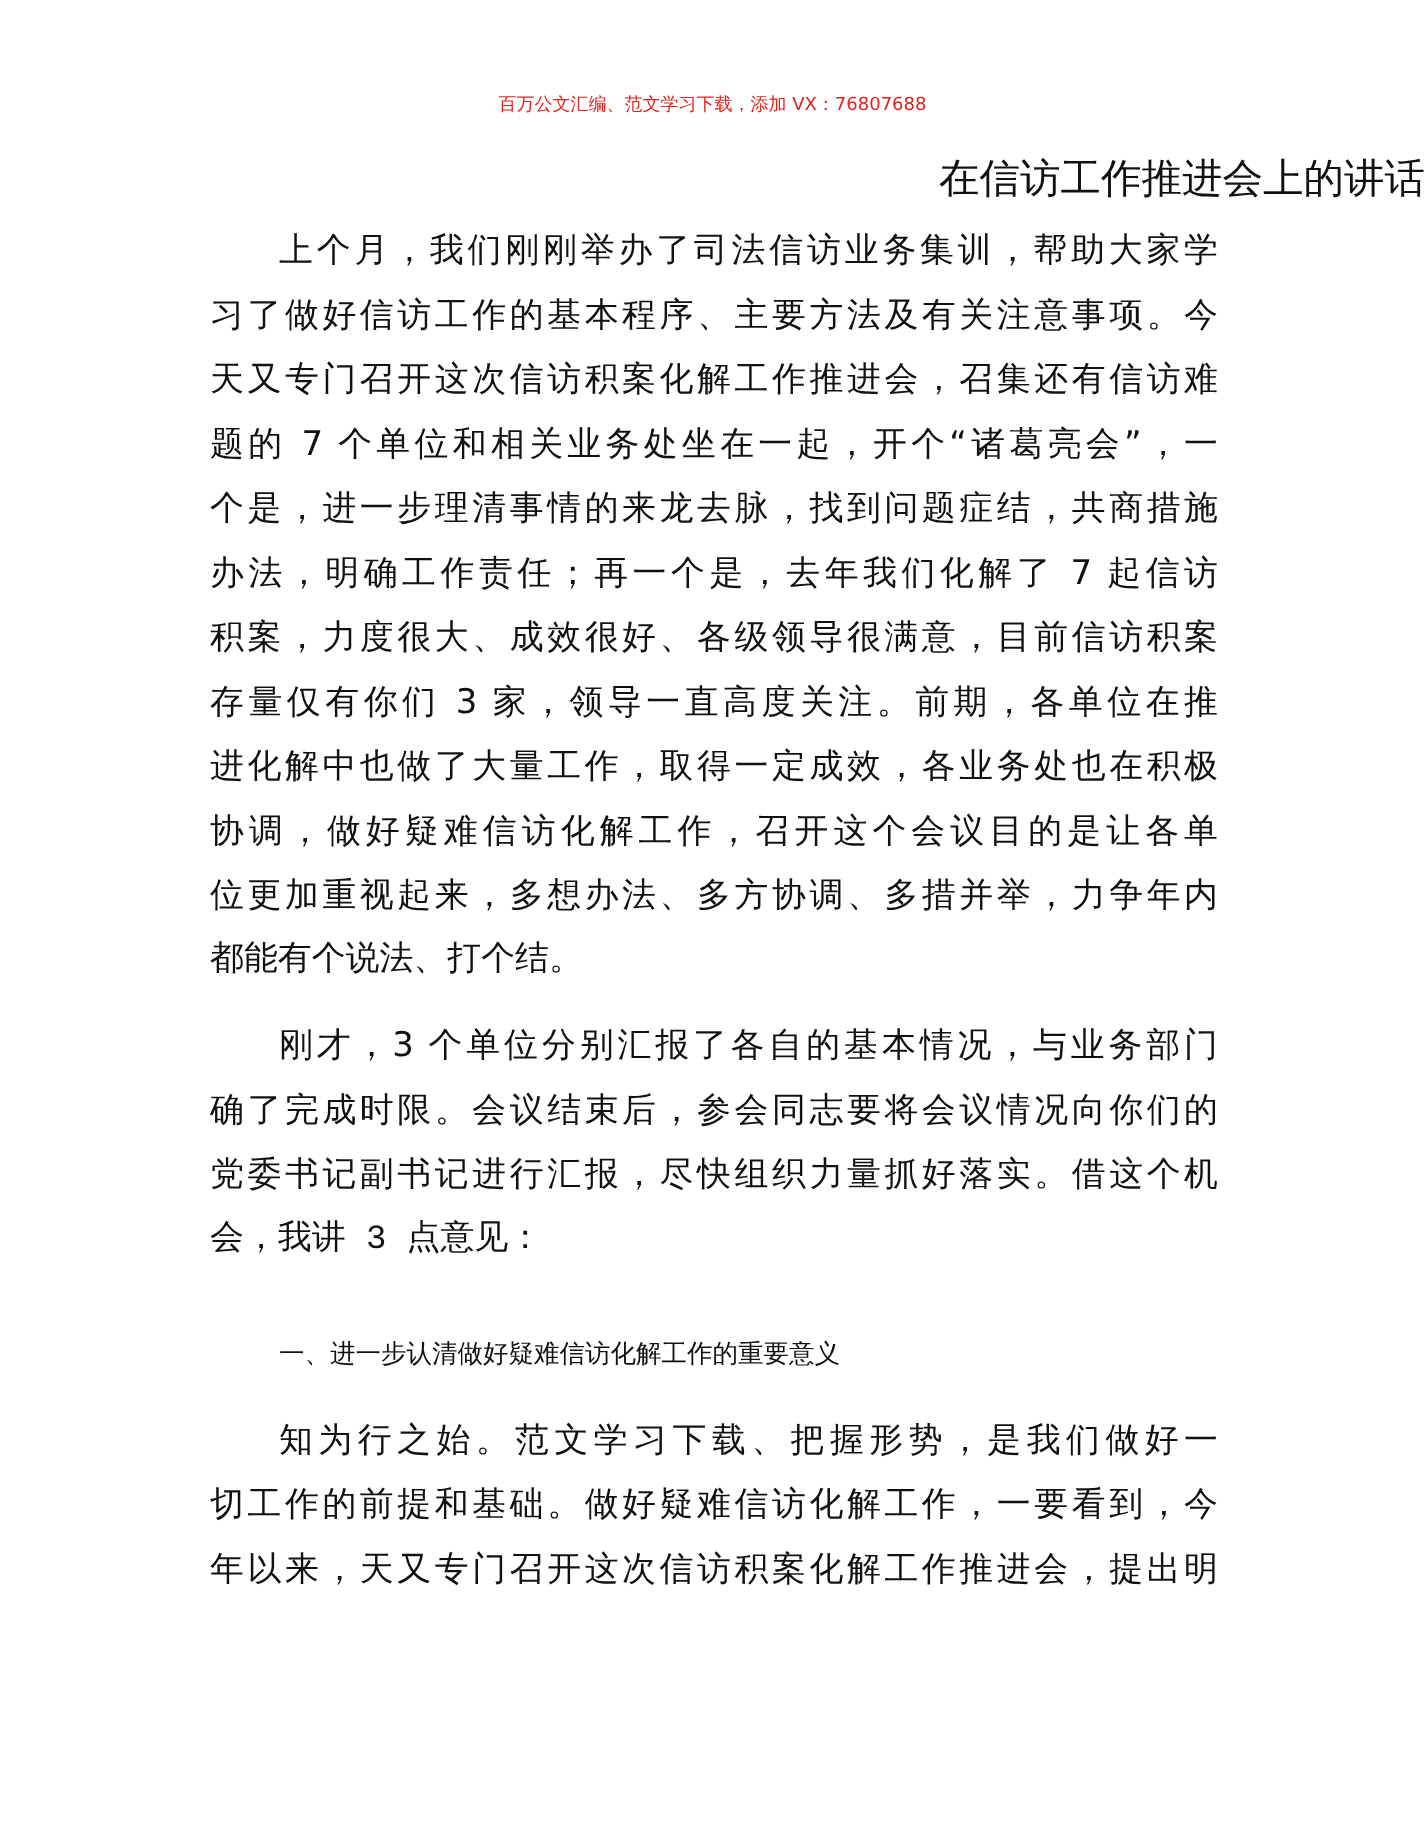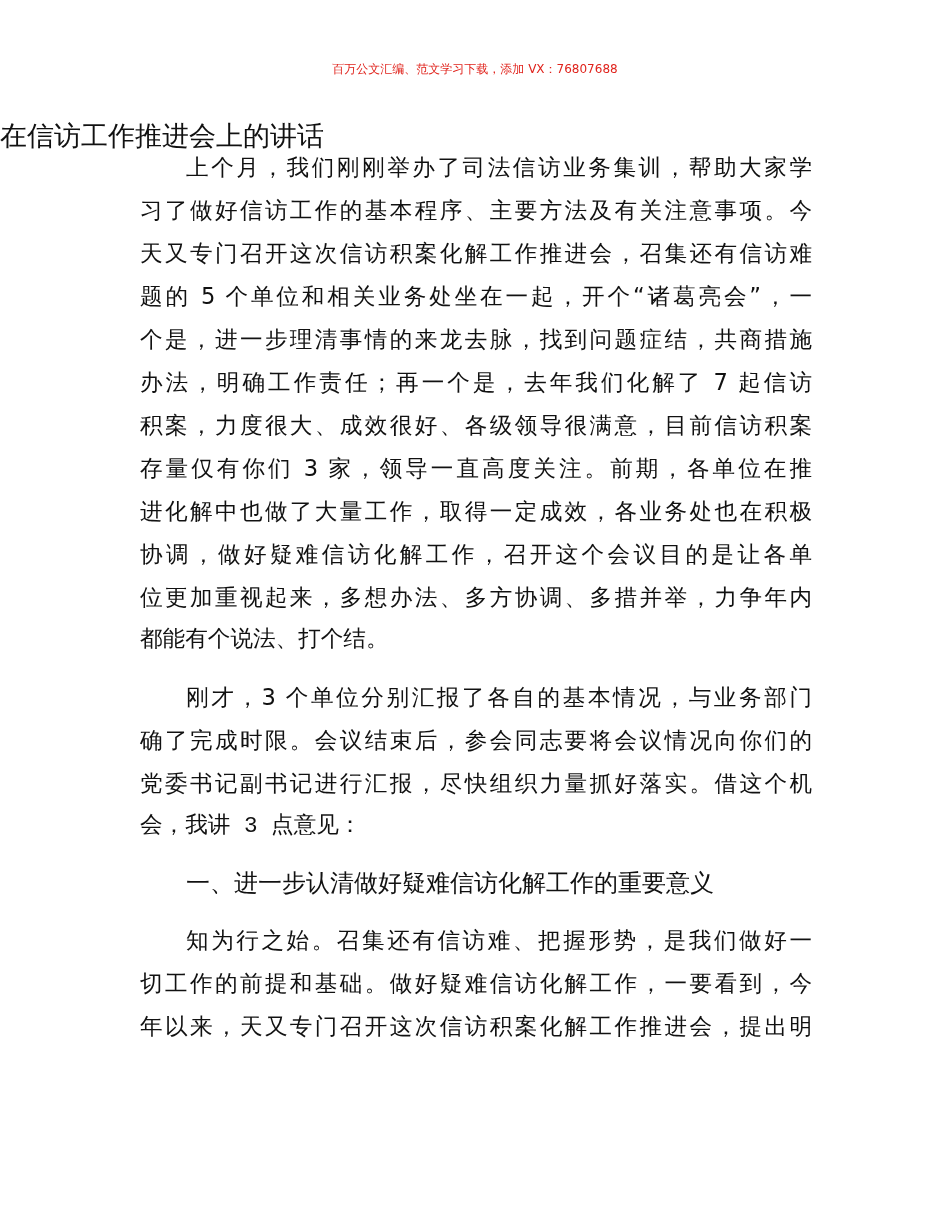--- a/index.html
+++ b/index.html
@@ -1,44 +1,44 @@
 <!DOCTYPE html>
 <html><head>
 <meta charset="utf-8">
 <style>
   html, body { margin: 0; padding: 0; background: #ffffff; }
   body { width: 950px; height: 1230px; position: relative; overflow: hidden;
          font-family: "DejaVu Sans", "Liberation Sans", sans-serif; color: #111111; }
   .header { position: absolute; top: 57px; left: 0; width: 950px; text-align: center;
             color: #e0231c; font-size: 12px; line-height: 24px; }
-  .title { position: absolute; top: 116px; left: 0; width: 950px; text-align: left;
+  .title { position: absolute; top: 100px; left: 0; width: 950px; text-align: right;
            font-size: 27px; line-height: 40px; color: #111111; }
   .page-body { position: absolute; left: 140px; top: 146px; width: 672px; }
   .line { font-size: 22.6px; line-height: 43px; height: 43px; white-space: nowrap;
           text-align: justify; text-align-last: justify; }
   .line.indent { padding-left: 46px; }
   .line.last { text-align-last: left; font-family: Liberation Mono, monospace; }
   .gap { height: 14px; }
-  .heading-line { font-size: 24px; line-height: 43px; height: 43px; padding-left: 46px; white-space: nowrap; }
+  .heading-line { font-size: 17px; line-height: 43px; height: 43px; padding-left: 46px; white-space: nowrap; margin-top: 20px; }
 </style>
 </head>
 <body>
 
 <div class="header">百万公文汇编、范文学习下载，添加 VX：76807688</div>
 
 <div class="title">在信访工作推进会上的讲话</div>
 
 <div class="page-body">
   <div style="height:0px"></div>
 
   <div>
     <div class="line indent">上个月，我们刚刚举办了司法信访业务集训，帮助大家学</div>
     <div class="line">习了做好信访工作的基本程序、主要方法及有关注意事项。今</div>
     <div class="line">天又专门召开这次信访积案化解工作推进会，召集还有信访难</div>
-    <div class="line">题的 5 个单位和相关业务处坐在一起，开个“诸葛亮会”，一</div>
+    <div class="line">题的 7 个单位和相关业务处坐在一起，开个“诸葛亮会”，一</div>
     <div class="line">个是，进一步理清事情的来龙去脉，找到问题症结，共商措施</div>
     <div class="line">办法，明确工作责任；再一个是，去年我们化解了 7 起信访</div>
     <div class="line">积案，力度很大、成效很好、各级领导很满意，目前信访积案</div>
     <div class="line">存量仅有你们 3 家，领导一直高度关注。前期，各单位在推</div>
     <div class="line">进化解中也做了大量工作，取得一定成效，各业务处也在积极</div>
     <div class="line">协调，做好疑难信访化解工作，召开这个会议目的是让各单</div>
     <div class="line">位更加重视起来，多想办法、多方协调、多措并举，力争年内</div>
     <div class="line last">都能有个说法、打个结。</div>
   </div>
   <div class="gap"></div>
@@ -48,17 +48,17 @@
     <div class="line">确了完成时限。会议结束后，参会同志要将会议情况向你们的</div>
     <div class="line">党委书记副书记进行汇报，尽快组织力量抓好落实。借这个机</div>
     <div class="line last">会，我讲 3 点意见：</div>
   </div>
   <div class="gap"></div>
 
   <div class="heading-line">一、进一步认清做好疑难信访化解工作的重要意义</div>
   <div class="gap"></div>
 
   <div>
-    <div class="line indent">知为行之始。召集还有信访难、把握形势，是我们做好一</div>
+    <div class="line indent">知为行之始。范文学习下载、把握形势，是我们做好一</div>
     <div class="line">切工作的前提和基础。做好疑难信访化解工作，一要看到，今</div>
     <div class="line">年以来，天又专门召开这次信访积案化解工作推进会，提出明</div>
   </div>
 </div>
 
 </body></html>

